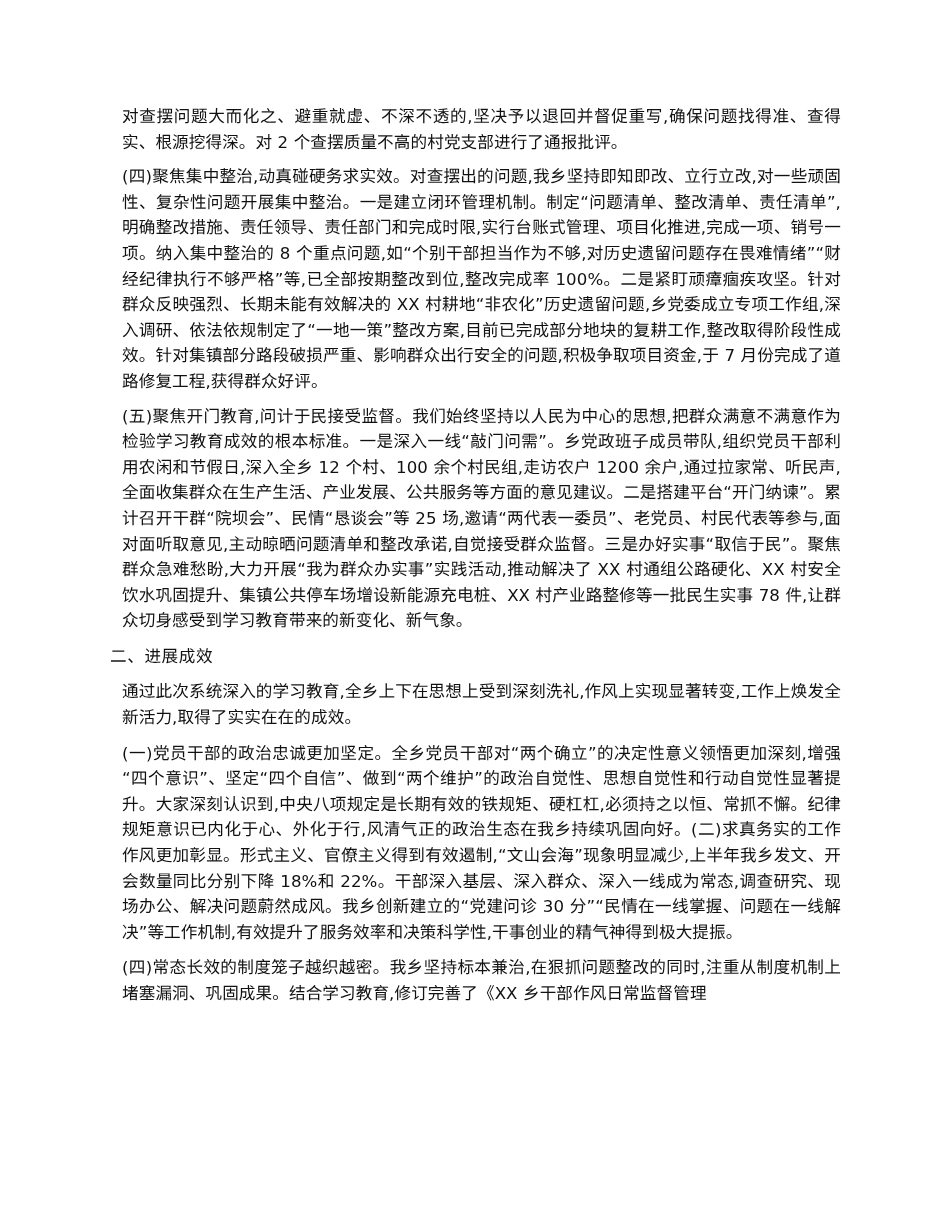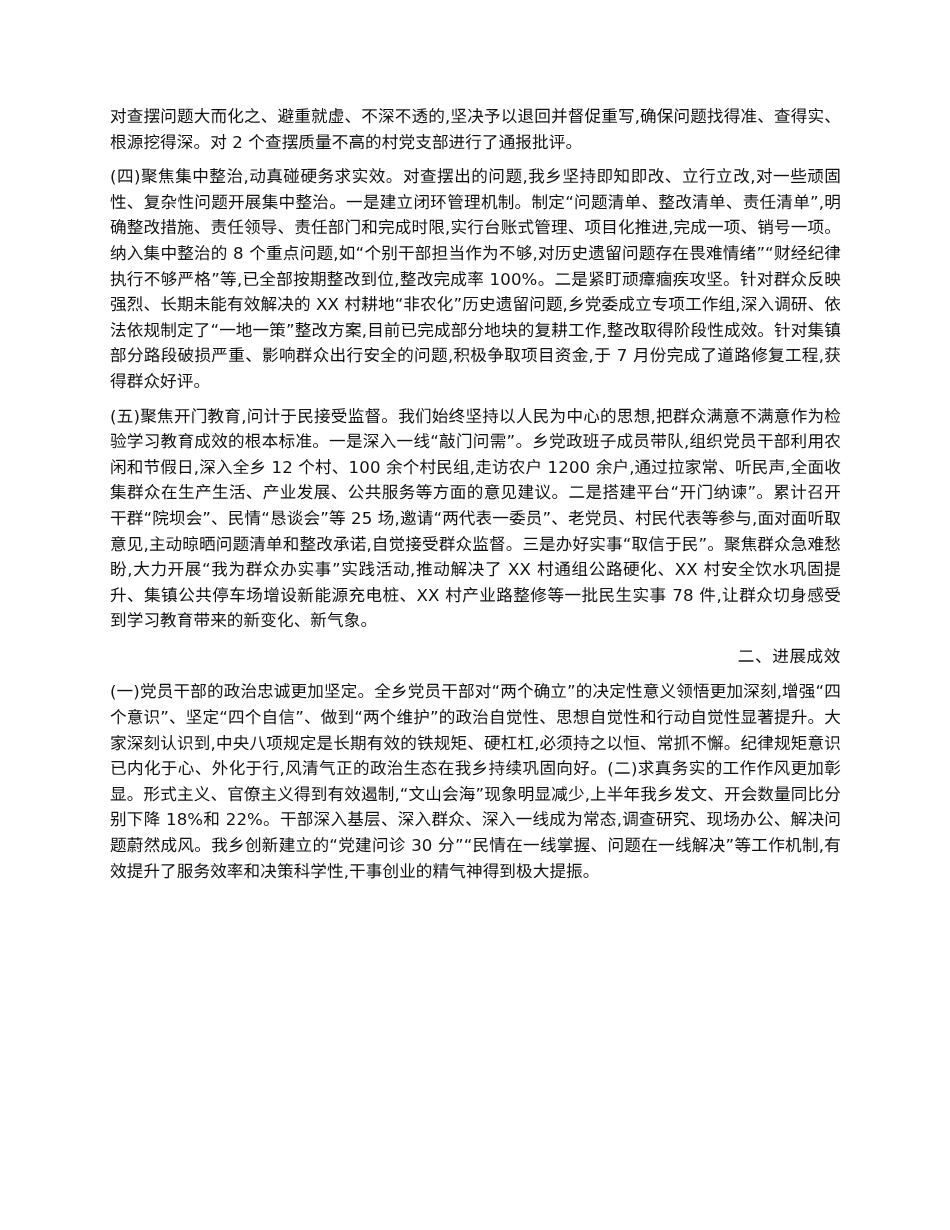--- a/index.html
+++ b/index.html
@@ -26,39 +26,39 @@
   }
 
   .content {
     position: absolute;
     left: 110px;
     top: 104px;
     width: 731px;
   }
 
   .para {
-    margin: 0 0 9px 0;
+    margin: 0 0 9px 12px;
     font-size: 16.6px;
     line-height: 25.6px;
     text-align: justify;
     text-justify: inter-ideograph;
     letter-spacing: 0.1px;
     word-break: break-all;
     color: #111111;
   }
 
   .para:last-child {
     margin-bottom: 0;
   }
 
   .heading {
     margin: 0 0 9px 0;
     font-size: 16.6px;
     line-height: 25.6px;
-    text-align: right;
+    text-align: left;
     letter-spacing: 0.6px;
     color: #111111;
     font-weight: 400;
   }
 
   
   .gap-before {
     margin-top: 10px;
   }
 </style>
@@ -69,19 +69,21 @@
   <div class="content">
 
     <p class="para">对查摆问题大而化之、避重就虚、不深不透的,坚决予以退回并督促重写,确保问题找得准、查得实、根源挖得深。对 2 个查摆质量不高的村党支部进行了通报批评。</p>
 
     <p class="para">(四)聚焦集中整治,动真碰硬务求实效。对查摆出的问题,我乡坚持即知即改、立行立改,对一些顽固性、复杂性问题开展集中整治。一是建立闭环管理机制。制定“问题清单、整改清单、责任清单”,明确整改措施、责任领导、责任部门和完成时限,实行台账式管理、项目化推进,完成一项、销号一项。纳入集中整治的 8 个重点问题,如“个别干部担当作为不够,对历史遗留问题存在畏难情绪”“财经纪律执行不够严格”等,已全部按期整改到位,整改完成率 100%。二是紧盯顽瘴痼疾攻坚。针对群众反映强烈、长期未能有效解决的 XX 村耕地“非农化”历史遗留问题,乡党委成立专项工作组,深入调研、依法依规制定了“一地一策”整改方案,目前已完成部分地块的复耕工作,整改取得阶段性成效。针对集镇部分路段破损严重、影响群众出行安全的问题,积极争取项目资金,于 7 月份完成了道路修复工程,获得群众好评。</p>
 
     <p class="para">(五)聚焦开门教育,问计于民接受监督。我们始终坚持以人民为中心的思想,把群众满意不满意作为检验学习教育成效的根本标准。一是深入一线“敲门问需”。乡党政班子成员带队,组织党员干部利用农闲和节假日,深入全乡 12 个村、100 余个村民组,走访农户 1200 余户,通过拉家常、听民声,全面收集群众在生产生活、产业发展、公共服务等方面的意见建议。二是搭建平台“开门纳谏”。累计召开干群“院坝会”、民情“恳谈会”等 25 场,邀请“两代表一委员”、老党员、村民代表等参与,面对面听取意见,主动晾晒问题清单和整改承诺,自觉接受群众监督。三是办好实事“取信于民”。聚焦群众急难愁盼,大力开展“我为群众办实事”实践活动,推动解决了 XX 村通组公路硬化、XX 村安全饮水巩固提升、集镇公共停车场增设新能源充电桩、XX 村产业路整修等一批民生实事 78 件,让群众切身感受到学习教育带来的新变化、新气象。</p>
 
     <h2 class="heading gap-before">二、进展成效</h2>
 
+    <p class="para gap-before">通过此次系统深入的学习教育,全乡上下在思想上受到深刻洗礼,作风上实现显著转变,工作上焕发全新活力,取得了实实在在的成效。</p>
 
     <p class="para gap-before">(一)党员干部的政治忠诚更加坚定。全乡党员干部对“两个确立”的决定性意义领悟更加深刻,增强“四个意识”、坚定“四个自信”、做到“两个维护”的政治自觉性、思想自觉性和行动自觉性显著提升。大家深刻认识到,中央八项规定是长期有效的铁规矩、硬杠杠,必须持之以恒、常抓不懈。纪律规矩意识已内化于心、外化于行,风清气正的政治生态在我乡持续巩固向好。(二)求真务实的工作作风更加彰显。形式主义、官僚主义得到有效遏制,“文山会海”现象明显减少,上半年我乡发文、开会数量同比分别下降 18%和 22%。干部深入基层、深入群众、深入一线成为常态,调查研究、现场办公、解决问题蔚然成风。我乡创新建立的“党建问诊 30 分”“民情在一线掌握、问题在一线解决”等工作机制,有效提升了服务效率和决策科学性,干事创业的精气神得到极大提振。</p>
 
 
+    <p class="para gap-before">(四)常态长效的制度笼子越织越密。我乡坚持标本兼治,在狠抓问题整改的同时,注重从制度机制上堵塞漏洞、巩固成果。结合学习教育,修订完善了《XX 乡干部作风日常监督管理</p>
 
   </div>
 </div>
 
 </body></html>

